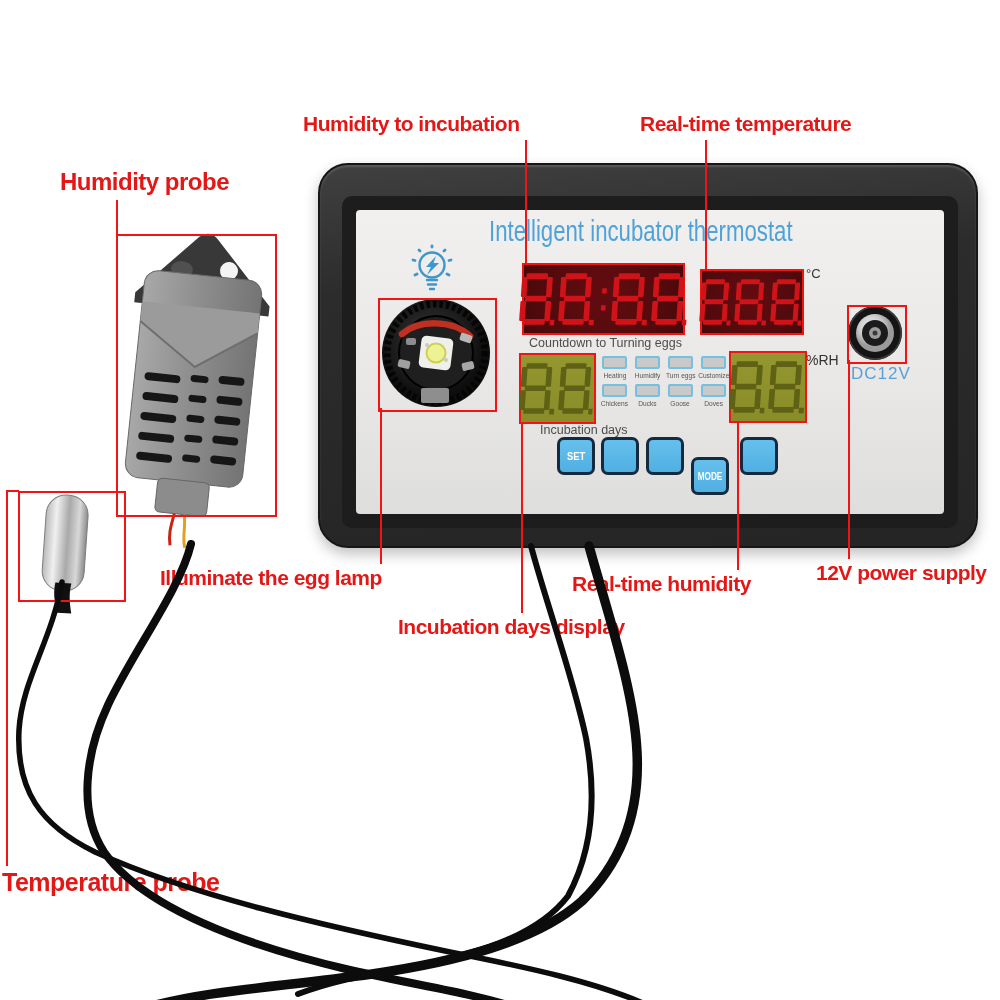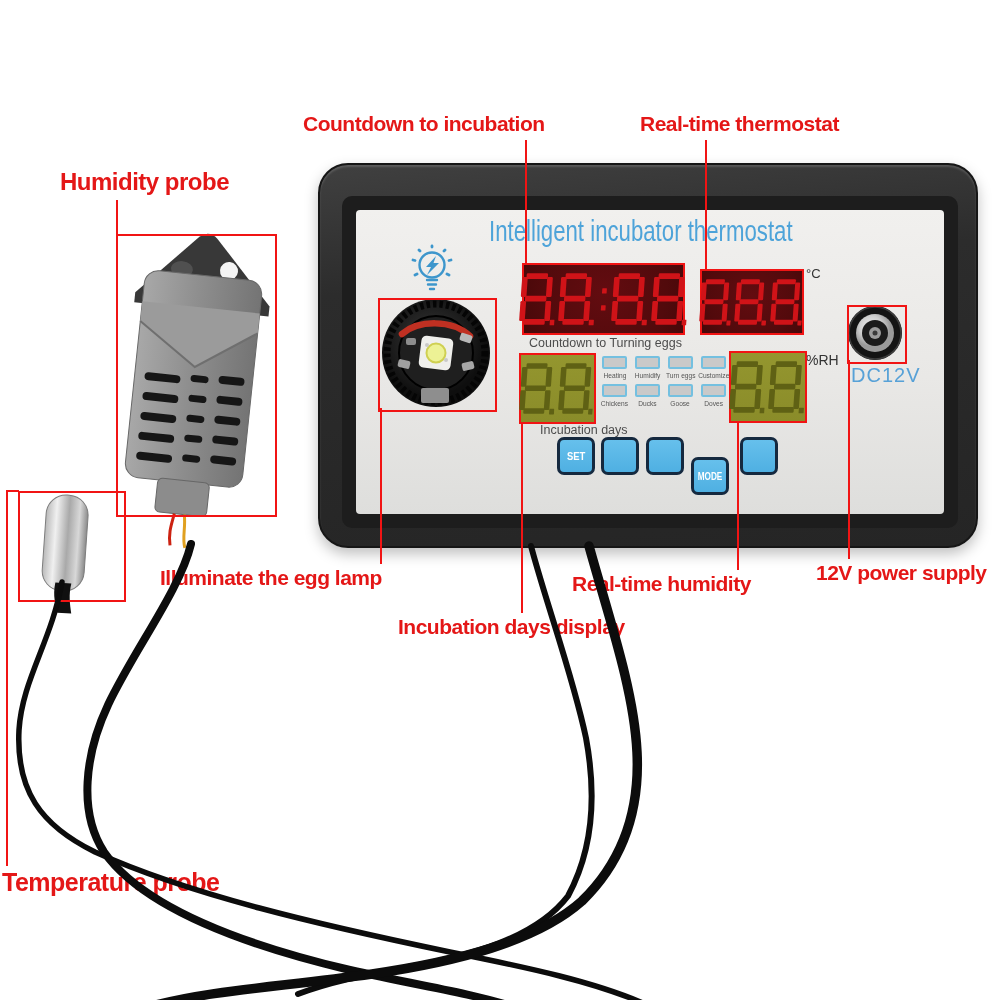--- a/index.html
+++ b/index.html
@@ -51,22 +51,22 @@
            cursor:pointer;z-index:6;padding:16px;}
   .dev-btn span{transform:scaleX(.82);}
 
   .cables{position:absolute;left:0;top:0;z-index:20;pointer-events:none;}
 </style>
 </head>
 <body>
 
 <div class="stage">
 
-  <div class="callout-label" style="left:303px;top:112px;font-size:21px;">Countdown to incubation</div>
-  <div class="callout-label" style="left:640px;top:112px;font-size:21px;">Real-time thermostat</div>
+  <div class="callout-label" style="left:303px;top:112px;font-size:21px;">Humidity to incubation</div>
+  <div class="callout-label" style="left:640px;top:112px;font-size:21px;">Real-time temperature</div>
   <div class="callout-label" style="left:60px;top:168px;font-size:24px;">Humidity probe</div>
   <div class="callout-label" style="left:160px;top:566px;font-size:21px;">Illuminate the egg lamp</div>
   <div class="callout-label" style="left:398px;top:615px;font-size:21px;">Incubation days display</div>
   <div class="callout-label" style="left:572px;top:572px;font-size:21px;">Real-time humidity</div>
   <div class="callout-label" style="left:816px;top:561px;font-size:21px;">12V power supply</div>
   <div class="callout-label" style="left:2px;top:868px;font-size:25px;">Temperature probe</div>
 
   <div class="callout-line" style="left:525px;top:140px;height:123px;"></div>
   <div class="callout-line" style="left:705px;top:140px;height:129px;"></div>
   <div class="callout-line" style="left:116px;top:200px;height:34px;"></div>
@@ -334,21 +334,21 @@
         <stop offset="100%" stop-color="#9a9a9a"></stop>
       </radialGradient>
     </defs>
     <circle cx="30" cy="30" r="27" fill="#141414"></circle>
     <circle cx="30" cy="30" r="26" fill="none" stroke="#3d3d3d" stroke-width="1.5"></circle>
     <circle cx="30" cy="30" r="19" fill="url(#gmetal)"></circle>
     <circle cx="30" cy="30" r="13" fill="#1b1b1b"></circle>
     <circle cx="30" cy="30" r="6" fill="#9c9c9c"></circle>
     <circle cx="30" cy="30" r="2.5" fill="#3a3a3a"></circle>
   </svg>
-  <div class="abs on-panel" style="left:851px;top:364px;font-size:20px;color:#57a1d7;letter-spacing:1px;text-align:center;">DC12V</div>
+  <div class="abs on-panel" style="left:851px;top:364px;font-size:17px;color:#57a1d7;letter-spacing:1px;text-align:center;">DC12V</div>
 
   <svg class="abs" style="left:100px;top:215px;z-index:6;" width="200" height="340" viewBox="0 0 200 340">
     <defs>
       <linearGradient id="gbody" x1="0" y1="0" x2="1" y2="0">
         <stop offset="0%" stop-color="#a8a8a8"></stop>
           <stop offset="45%" stop-color="#8f8f8f"></stop>
         <stop offset="100%" stop-color="#747474"></stop>
       </linearGradient>
     </defs>
     <g transform="rotate(6 95 150)">

